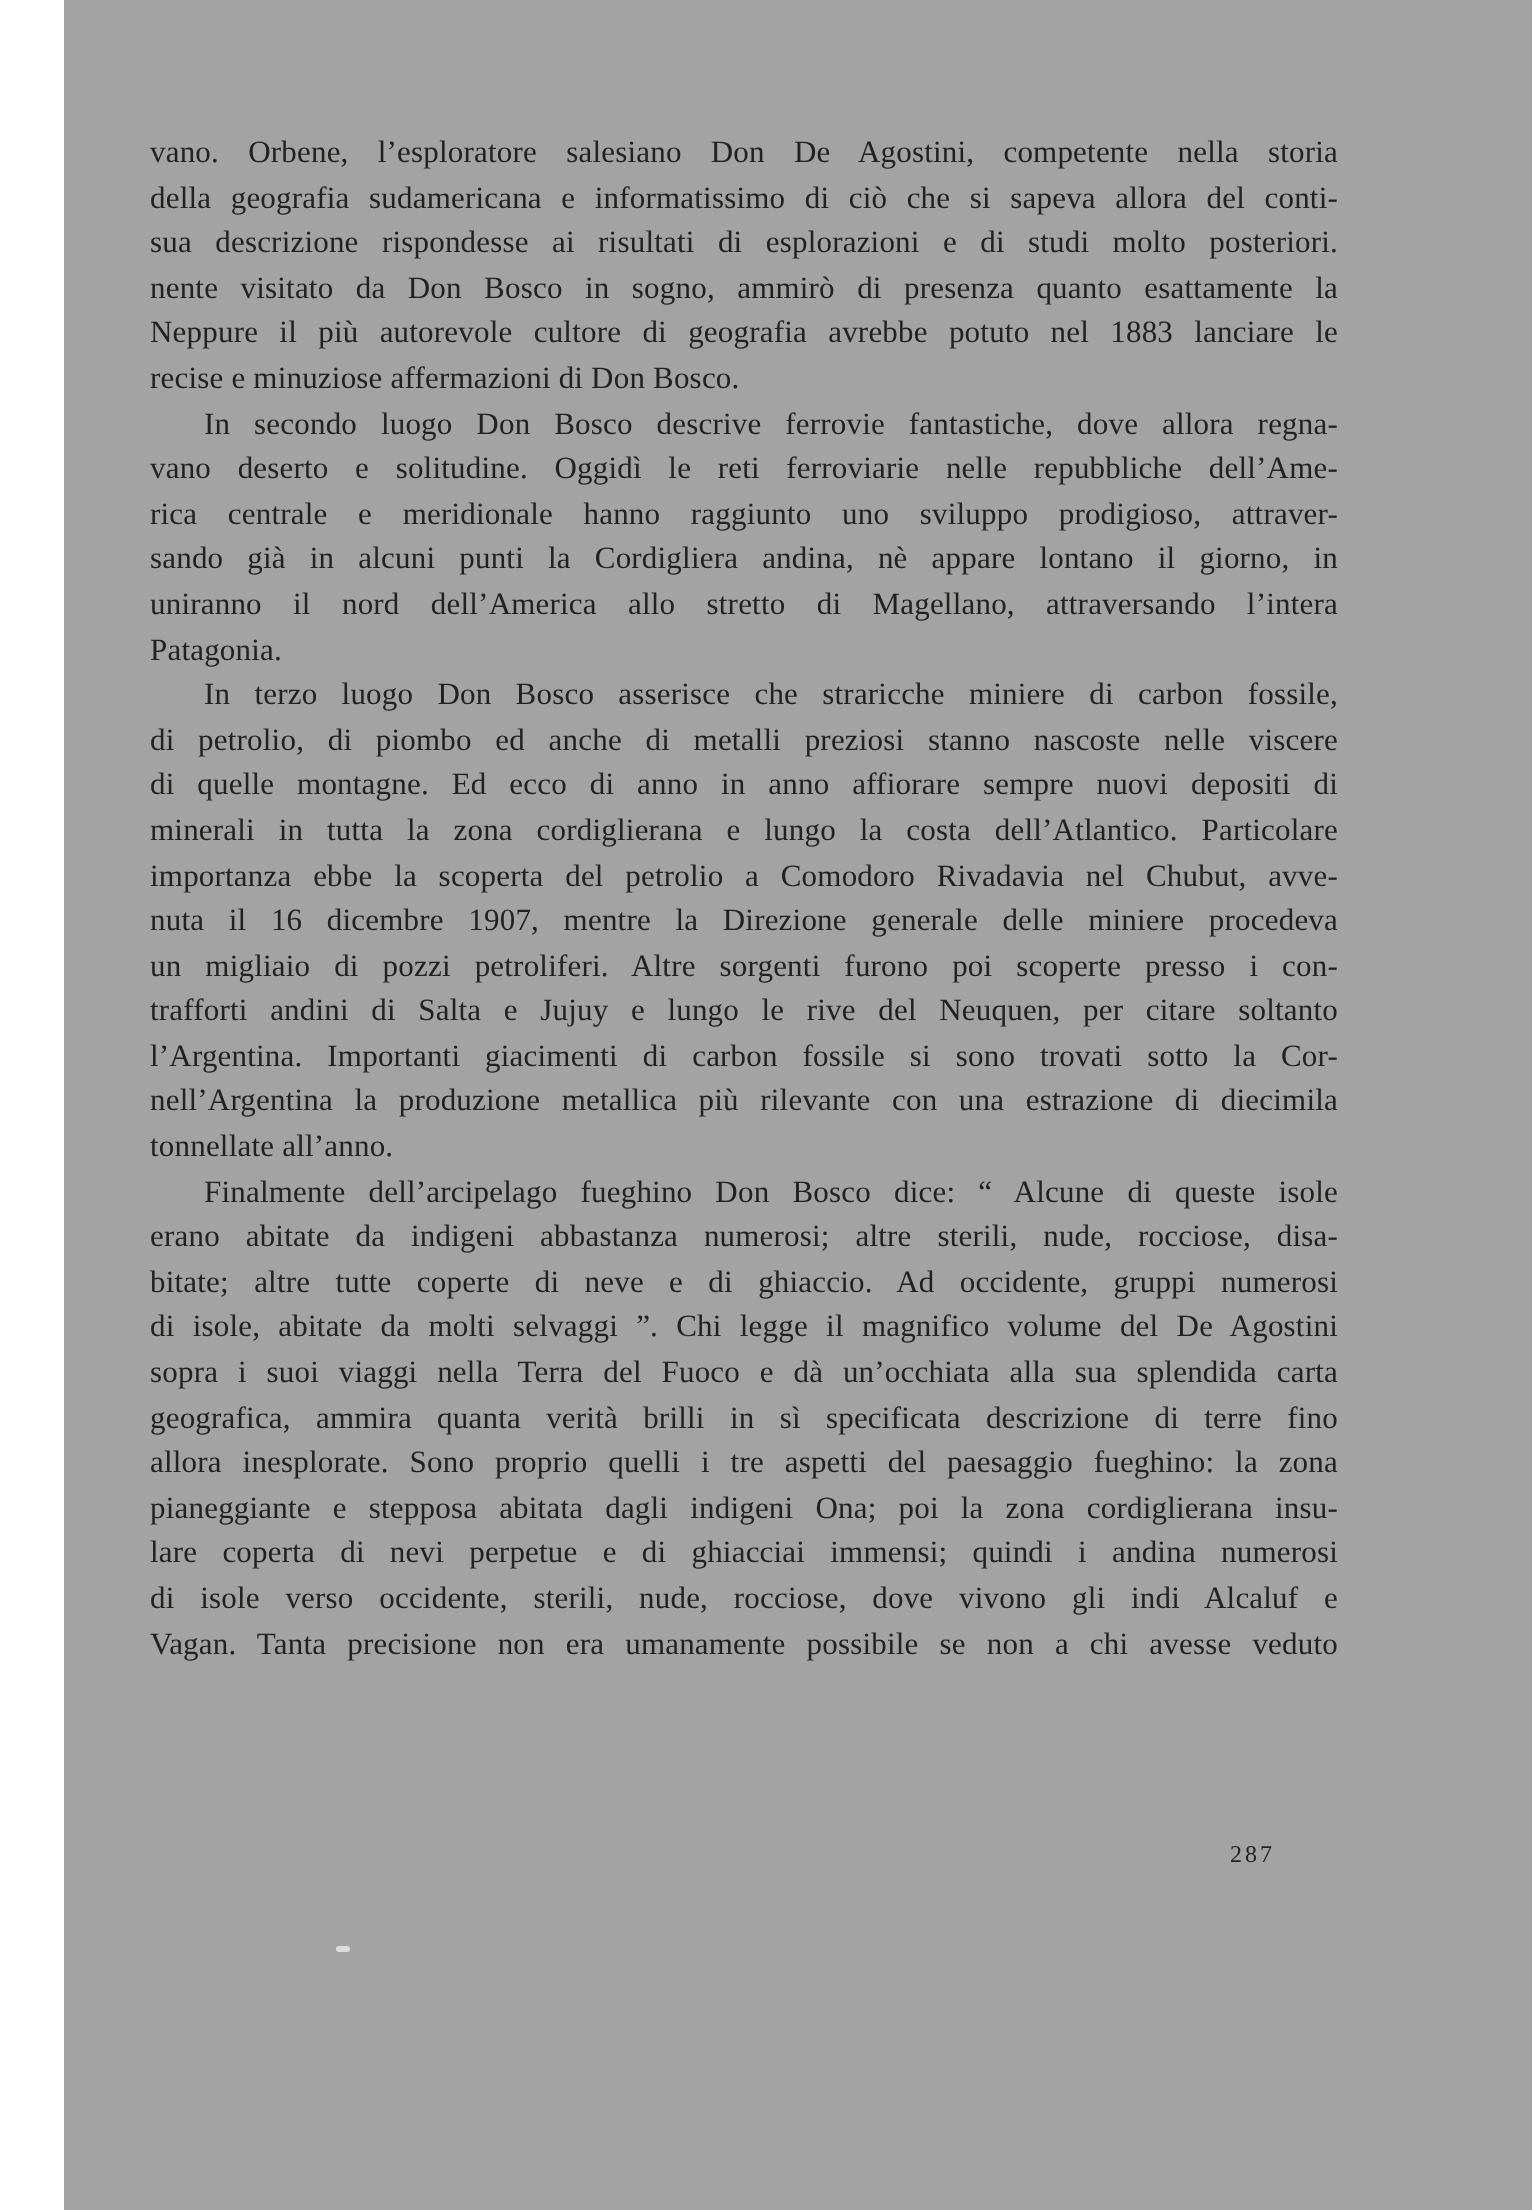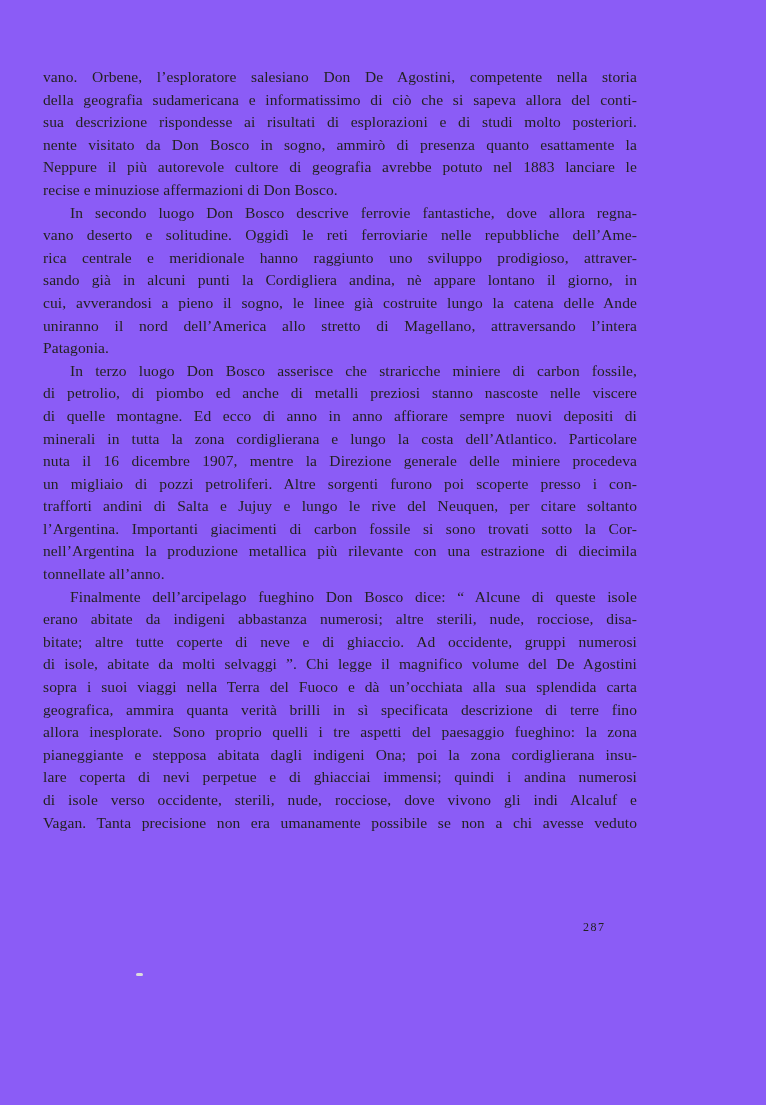--- a/index.html
+++ b/index.html
@@ -10,21 +10,22 @@
     width: 766px;
     height: 1105px;
     background: #ffffff;
     position: relative;
     overflow: hidden;
     font-family: "Liberation Serif", "DejaVu Serif", serif;
   }
   .page {
     position: absolute;
     inset: 0;
-    background: #8b5cf6;
+    background: #a3a3a3;
+    margin-left: 32px;
   }
   .text-block {
     position: absolute;
     left: 43px;
     top: 66px;
     width: 594px;
     color: #232221;
     font-size: 15.5px;
     line-height: 22.6px;
     letter-spacing: 0.1px;
@@ -76,29 +77,29 @@
         <div class="line">sua descrizione rispondesse ai risultati di esplorazioni e di studi molto posteriori.</div>
         <div class="line">nente visitato da Don Bosco in sogno, ammirò di presenza quanto esattamente la</div>
         <div class="line">Neppure il più autorevole cultore di geografia avrebbe potuto nel 1883 lanciare le</div>
         <div class="line no-just">recise e minuziose affermazioni di Don Bosco.</div>
       </div>
       <div class="paragraph">
         <div class="line indent">In secondo luogo Don Bosco descrive ferrovie fantastiche, dove allora regna-</div>
         <div class="line">vano deserto e solitudine. Oggidì le reti ferroviarie nelle repubbliche dell’Ame-</div>
         <div class="line">rica centrale e meridionale hanno raggiunto uno sviluppo prodigioso, attraver-</div>
         <div class="line">sando già in alcuni punti la Cordigliera andina, nè appare lontano il giorno, in</div>
-        <div class="line">cui, avverandosi a pieno il sogno, le linee già costruite lungo la catena delle Ande</div>
         <div class="line">uniranno il nord dell’America allo stretto di Magellano, attraversando l’intera</div>
         <div class="line no-just">Patagonia.</div>
       </div>
       <div class="paragraph">
         <div class="line indent">In terzo luogo Don Bosco asserisce che straricche miniere di carbon fossile,</div>
         <div class="line">di petrolio, di piombo ed anche di metalli preziosi stanno nascoste nelle viscere</div>
         <div class="line">di quelle montagne. Ed ecco di anno in anno affiorare sempre nuovi depositi di</div>
         <div class="line">minerali in tutta la zona cordiglierana e lungo la costa dell’Atlantico. Particolare</div>
+        <div class="line">importanza ebbe la scoperta del petrolio a Comodoro Rivadavia nel Chubut, avve-</div>
         <div class="line">nuta il 16 dicembre 1907, mentre la Direzione generale delle miniere procedeva</div>
         <div class="line">un migliaio di pozzi petroliferi. Altre sorgenti furono poi scoperte presso i con-</div>
         <div class="line">trafforti andini di Salta e Jujuy e lungo le rive del Neuquen, per citare soltanto</div>
         <div class="line">l’Argentina. Importanti giacimenti di carbon fossile si sono trovati sotto la Cor-</div>
         <div class="line">nell’Argentina la produzione metallica più rilevante con una estrazione di diecimila</div>
         <div class="line no-just">tonnellate all’anno.</div>
       </div>
       <div class="paragraph">
         <div class="line indent">Finalmente dell’arcipelago fueghino Don Bosco dice: “ Alcune di queste isole</div>
         <div class="line">erano abitate da indigeni abbastanza numerosi; altre sterili, nude, rocciose, disa-</div>

